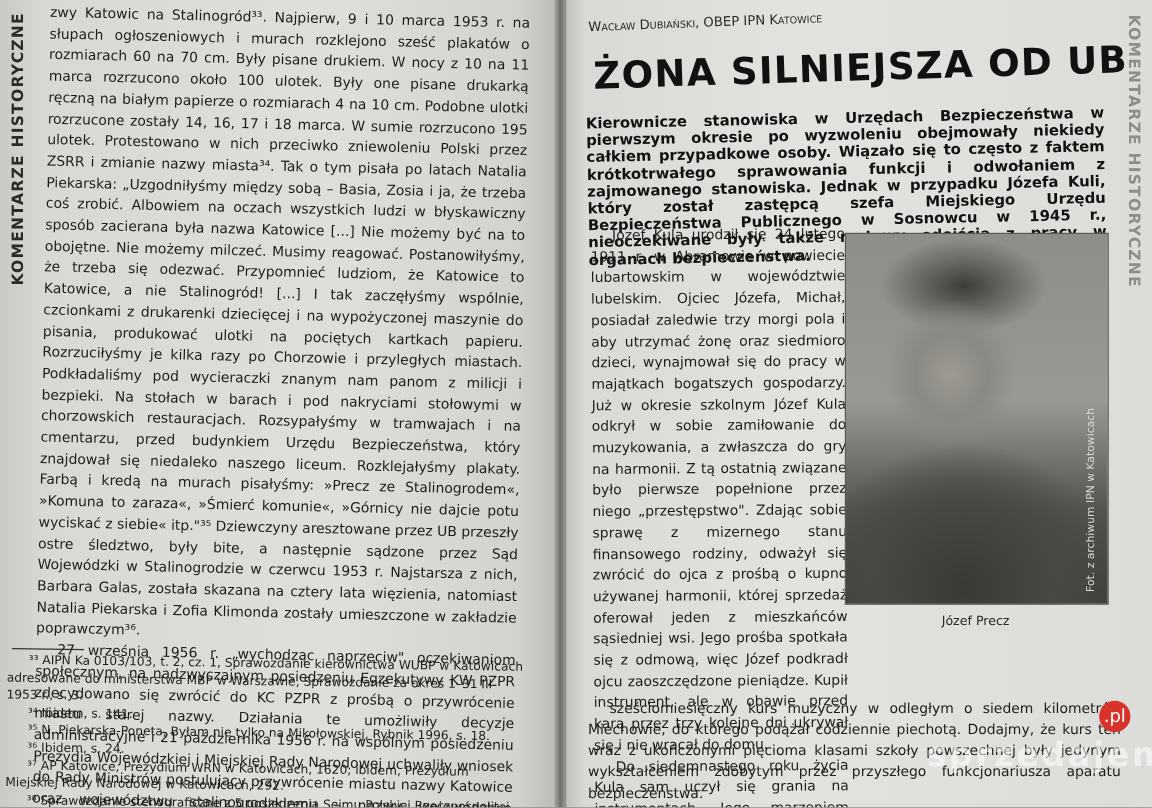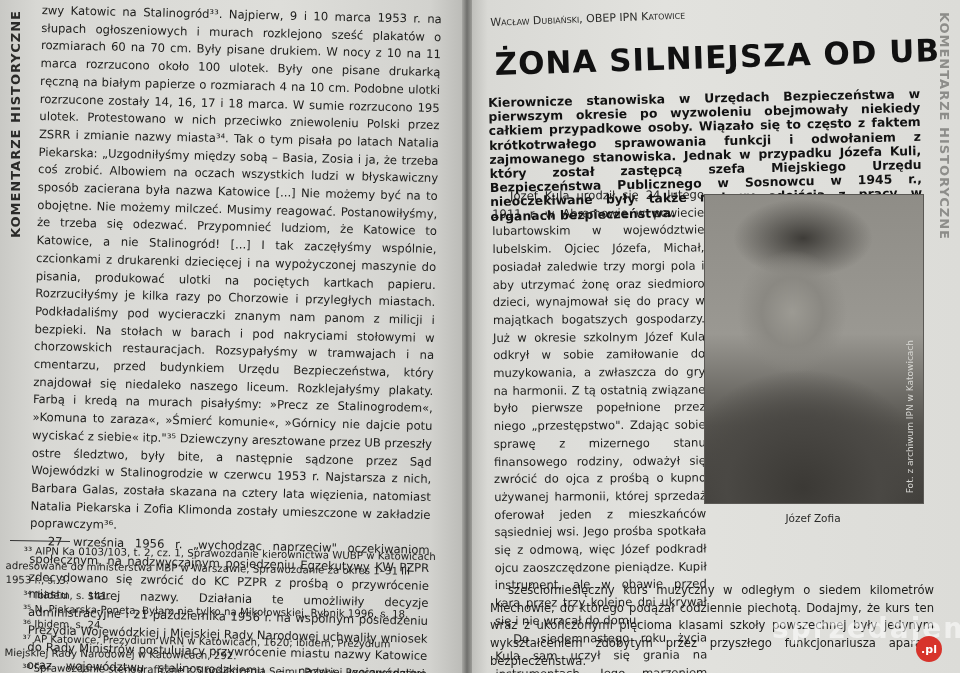--- a/index.html
+++ b/index.html
@@ -91,22 +91,22 @@
   }
   .caption {
     position:absolute; left:236px; top:512px; width:218px; text-align:center;
     font-size:10.5px; color:#2a2a28;
   }
   .watermark {
     position:absolute; left:304px; top:612px; font-size:28px; font-weight:bold;
     color:rgba(255,255,255,0.55); letter-spacing:2px;
   }
   .wm-badge {
-    position:absolute; left:448px; top:636px; width:26px; height:26px; border-radius:50%;
-    background:#d7332b; color:#fff; font-size:11px; font-weight:bold;
+    position:absolute; left:448px; top:584px; width:26px; height:26px; border-radius:50%;
+    background:#d7332b; color:#fff; font-size:15px; font-weight:normal;
     display:flex; align-items:center; justify-content:center;
   }
 </style>
 </head>
 <body>
 
 <div class="page page-left">
   <div class="vlabel vlabel-left">KOMENTARZE HISTORYCZNE</div>
   <div class="col-left">
     <p class="first">zwy Katowic na Stalinogród³³. Najpierw, 9 i 10 marca 1953 r. na słupach ogłoszeniowych i murach rozklejono sześć plakatów o rozmiarach 60 na 70 cm. Były pisane drukiem. W nocy z 10 na 11 marca rozrzucono około 100 ulotek. Były one pisane drukarką ręczną na białym papierze o rozmiarach 4 na 10 cm. Podobne ulotki rozrzucone zostały 14, 16, 17 i 18 marca. W sumie rozrzucono 195 ulotek. Protestowano w nich przeciwko zniewoleniu Polski przez ZSRR i zmianie nazwy miasta³⁴. Tak o tym pisała po latach Natalia Piekarska: „Uzgodniłyśmy między sobą – Basia, Zosia i ja, że trzeba coś zrobić. Albowiem na oczach wszystkich ludzi w błyskawiczny sposób zacierana była nazwa Katowice [...] Nie możemy być na to obojętne. Nie możemy milczeć. Musimy reagować. Postanowiłyśmy, że trzeba się odezwać. Przypomnieć ludziom, że Katowice to Katowice, a nie Stalinogród! [...] I tak zaczęłyśmy wspólnie, czcionkami z drukarenki dziecięcej i na wypożyczonej maszynie do pisania, produkować ulotki na pociętych kartkach papieru. Rozrzuciłyśmy je kilka razy po Chorzowie i przyległych miastach. Podkładaliśmy pod wycieraczki znanym nam panom z milicji i bezpieki. Na stołach w barach i pod nakryciami stołowymi w chorzowskich restauracjach. Rozsypałyśmy w tramwajach i na cmentarzu, przed budynkiem Urzędu Bezpieczeństwa, który znajdował się niedaleko naszego liceum. Rozklejałyśmy plakaty. Farbą i kredą na murach pisałyśmy: »Precz ze Stalinogrodem«, »Komuna to zaraza«, »Śmierć komunie«, »Górnicy nie dajcie potu wyciskać z siebie« itp."³⁵ Dziewczyny aresztowane przez UB przeszły ostre śledztwo, były bite, a następnie sądzone przez Sąd Wojewódzki w Stalinogrodzie w czerwcu 1953 r. Najstarsza z nich, Barbara Galas, została skazana na cztery lata więzienia, natomiast Natalia Piekarska i Zofia Klimonda zostały umieszczone w zakładzie poprawczym³⁶.</p>
@@ -128,21 +128,21 @@
   <div class="byline">Wacław Dubiański, OBEP IPN Katowice</div>
   <div class="title">ŻONA SILNIEJSZA OD UB</div>
   <div class="lead">Kierownicze stanowiska w Urzędach Bezpieczeństwa w pierwszym okresie po wyzwoleniu obejmowały niekiedy całkiem przypadkowe osoby. Wiązało się to często z faktem krótkotrwałego sprawowania funkcji i odwołaniem z zajmowanego stanowiska. Jednak w przypadku Józefa Kuli, który został zastępcą szefa Miejskiego Urzędu Bezpieczeństwa Publicznego w Sosnowcu w 1945 r., nieoczekiwane były także motywy odejścia z pracy w organach bezpieczeństwa.</div>
   <div class="body-col">
     <p>Józef Kula urodził się 24 lutego 1911 r. w Abramowie w powiecie lubartowskim w województwie lubelskim. Ojciec Józefa, Michał, posiadał zaledwie trzy morgi pola i aby utrzymać żonę oraz siedmioro dzieci, wynajmował się do pracy w majątkach bogatszych gospodarzy. Już w okresie szkolnym Józef Kula odkrył w sobie zamiłowanie do muzykowania, a zwłaszcza do gry na harmonii. Z tą ostatnią związane było pierwsze popełnione przez niego „przestępstwo". Zdając sobie sprawę z mizernego stanu finansowego rodziny, odważył się zwrócić do ojca z prośbą o kupno używanej harmonii, której sprzedaż oferował jeden z mieszkańców sąsiedniej wsi. Jego prośba spotkała się z odmową, więc Józef podkradł ojcu zaoszczędzone pieniądze. Kupił instrument, ale w obawie przed karą przez trzy kolejne dni ukrywał się i nie wracał do domu.</p>
     <p>Do siedemnastego roku życia Kula sam uczył się grania na instrumentach. Jego marzeniem pozostawało wszakże ukończenie profesjonalnego kursu, toteż wszelkie zarobione pieniądze odkładał na opłacenie przyszłych lekcji muzyki. Zacięcie Kuli było tak wielkie, że wkrótce ukończył</p>
   </div>
   <div class="photo">
     <div class="photo-credit">Fot. z archiwum IPN w Katowicach</div>
   </div>
-  <div class="caption">Józef Zofia</div>
+  <div class="caption">Józef Precz</div>
   <div class="body-full">
     <p>sześciomiesięczny kurs muzyczny w odległym o siedem kilometrów Miechowie, do którego podążał codziennie piechotą. Dodajmy, że kurs ten wraz z ukończonymi pięcioma klasami szkoły powszechnej były jedynym wykształceniem zdobytym przez przyszłego funkcjonariusza aparatu bezpieczeństwa.</p>
     <p>W 1932 r. Kula ożenił się z Julią Marcówną z nieodległej wsi, gdzie wspólnie zamieszkali. Rok później, w 1933 r., Józefa powołano do odbycia zasadniczej służby woj-</p>
   </div>
   <div class="vlabel vlabel-right">KOMENTARZE HISTORYCZNE</div>
   <div class="watermark">sprzedajemy</div>
   <div class="wm-badge">.pl</div>
 </div>
 
 <div class="gutter"></div>

